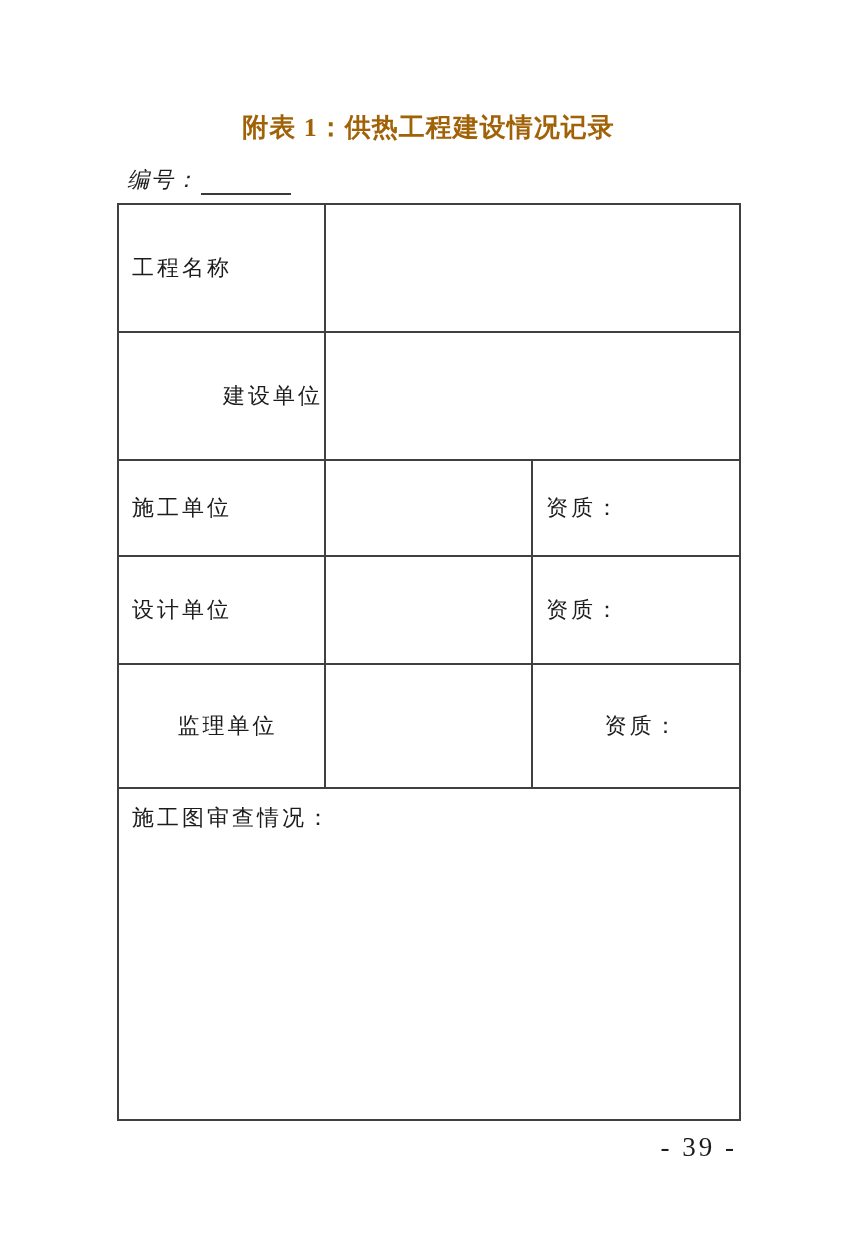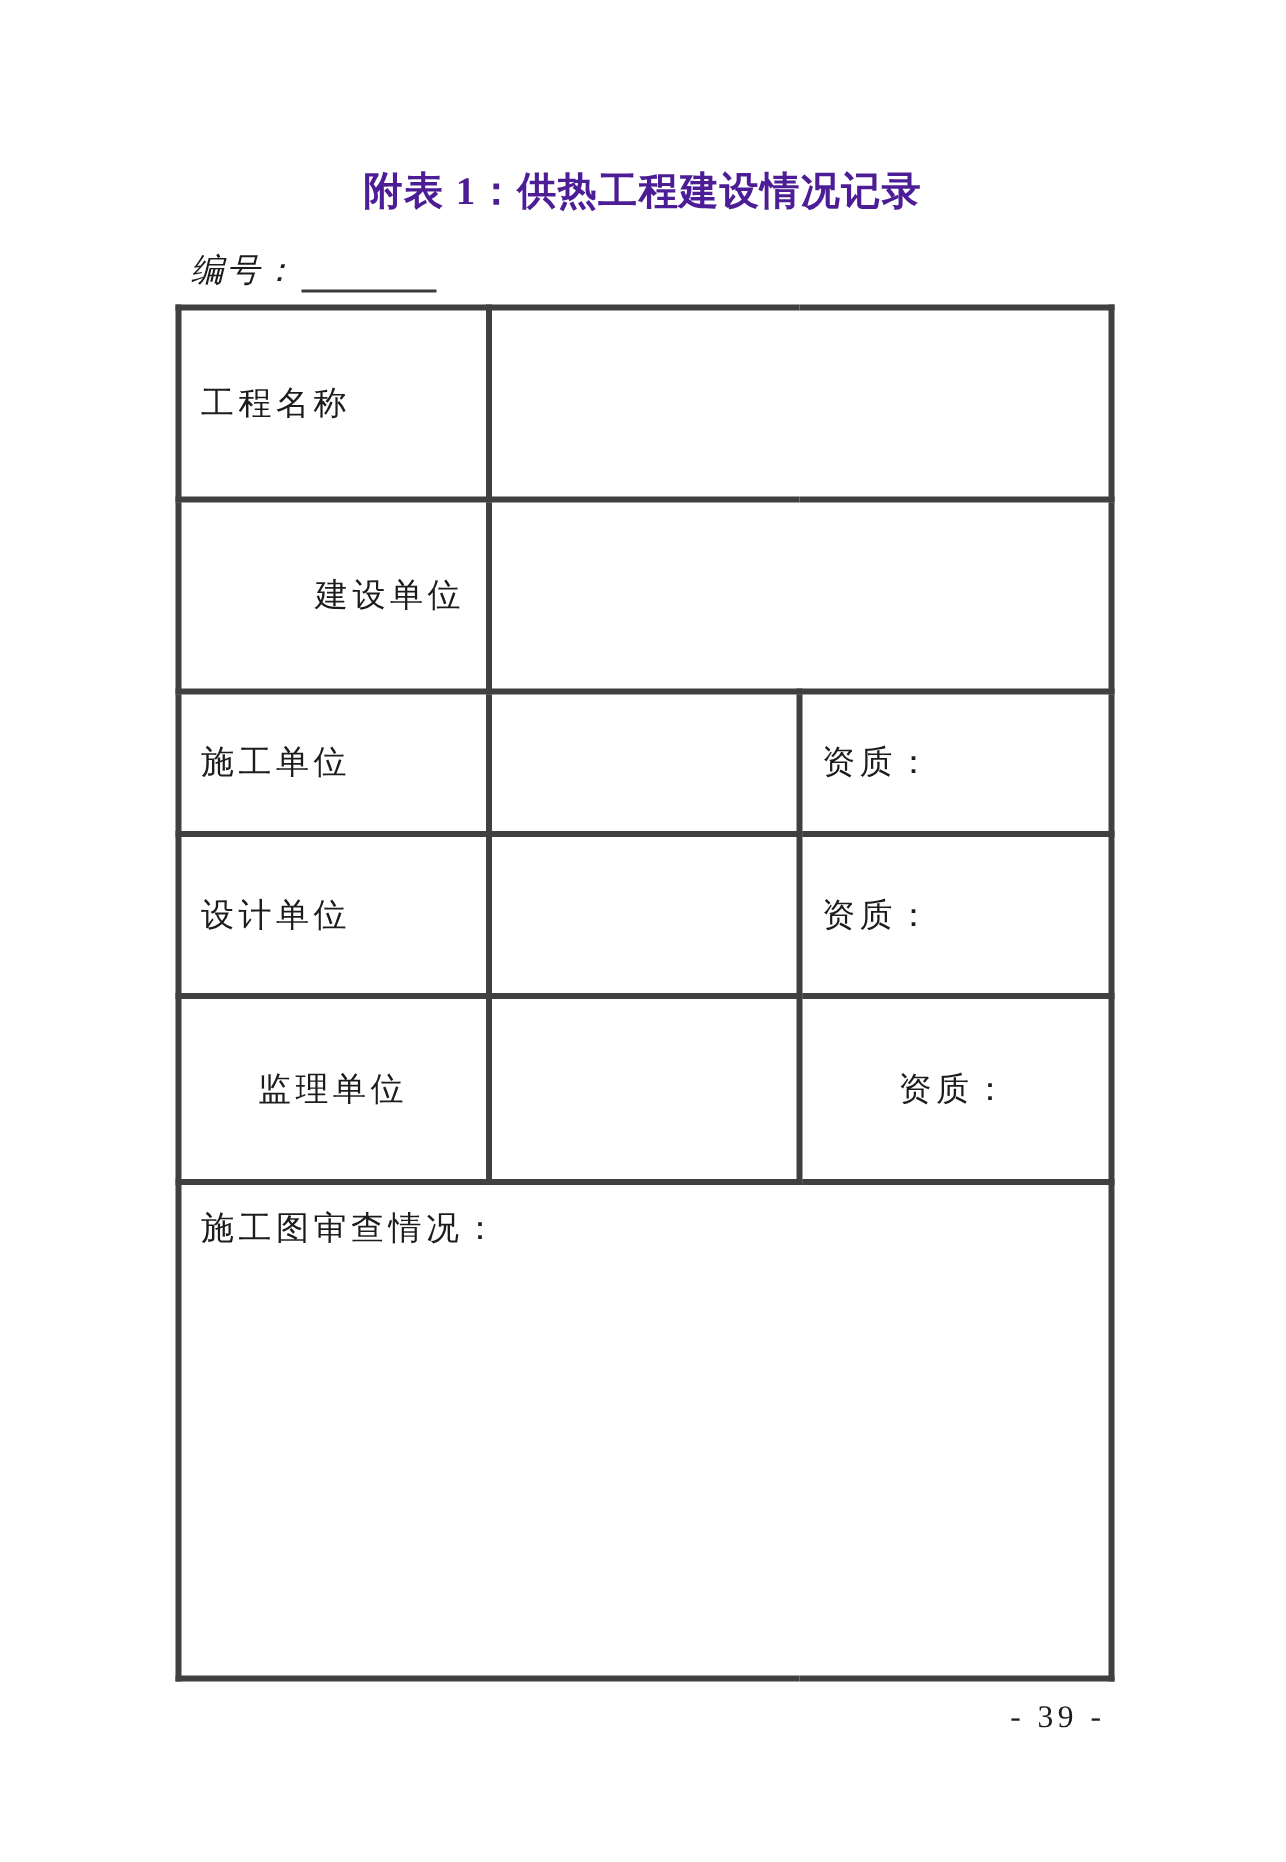--- a/index.html
+++ b/index.html
@@ -13,21 +13,21 @@
     overflow: hidden;
   }
   .doc-title {
     position: absolute;
     top: 110px;
     left: 0;
     width: 857px;
     text-align: center;
     font-size: 26px;
     font-weight: bold;
-    color: #4c1d95;
+    color: #a16207;
     letter-spacing: 1px;
   }
   .serial-line {
     position: absolute;
     top: 165px;
     left: 127px;
     font-size: 22px;
     letter-spacing: 2px;
     white-space: nowrap;
     font-style: italic;
@@ -43,42 +43,42 @@
   table.form-table {
     position: absolute;
     left: 117px;
     top: 203px;
     width: 622px;
     height: 918px;
     border-collapse: collapse;
     table-layout: fixed;
   }
   .form-table td {
-    border: 4px solid #404040;
+    border: 2px solid #404040;
     font-size: 22px;
     letter-spacing: 3px;
-    padding: 0 14px 0 13px;
+    padding: 0 1px 0 13px;
     vertical-align: middle;
     background: #ffffff;
   }
   .form-table tr.r1 { height: 59px; }
   .form-table tr.r2 { height: 59px; text-align: right; }
   .form-table tr.r3 { height: 44px; margin-left: 44px; }
   .form-table tr.r4 { height: 50px; }
   .form-table tr.r5 { height: 57px; text-align: center; }
   .form-table tr.r6 { height: 153px; }
   .form-table td.tall {
     vertical-align: top;
     padding-top: 14px;
   }
   .page-number {
     position: absolute;
     top: 1132px;
     right: 120px;
-    font-size: 21px;
+    font-size: 27px;
     letter-spacing: 3px;
     color: #1c1c1c;
   }
 </style>
 </head>
 <body>
 
 <div class="doc-title">附表 1：供热工程建设情况记录</div>
 
 <div class="serial-line">

